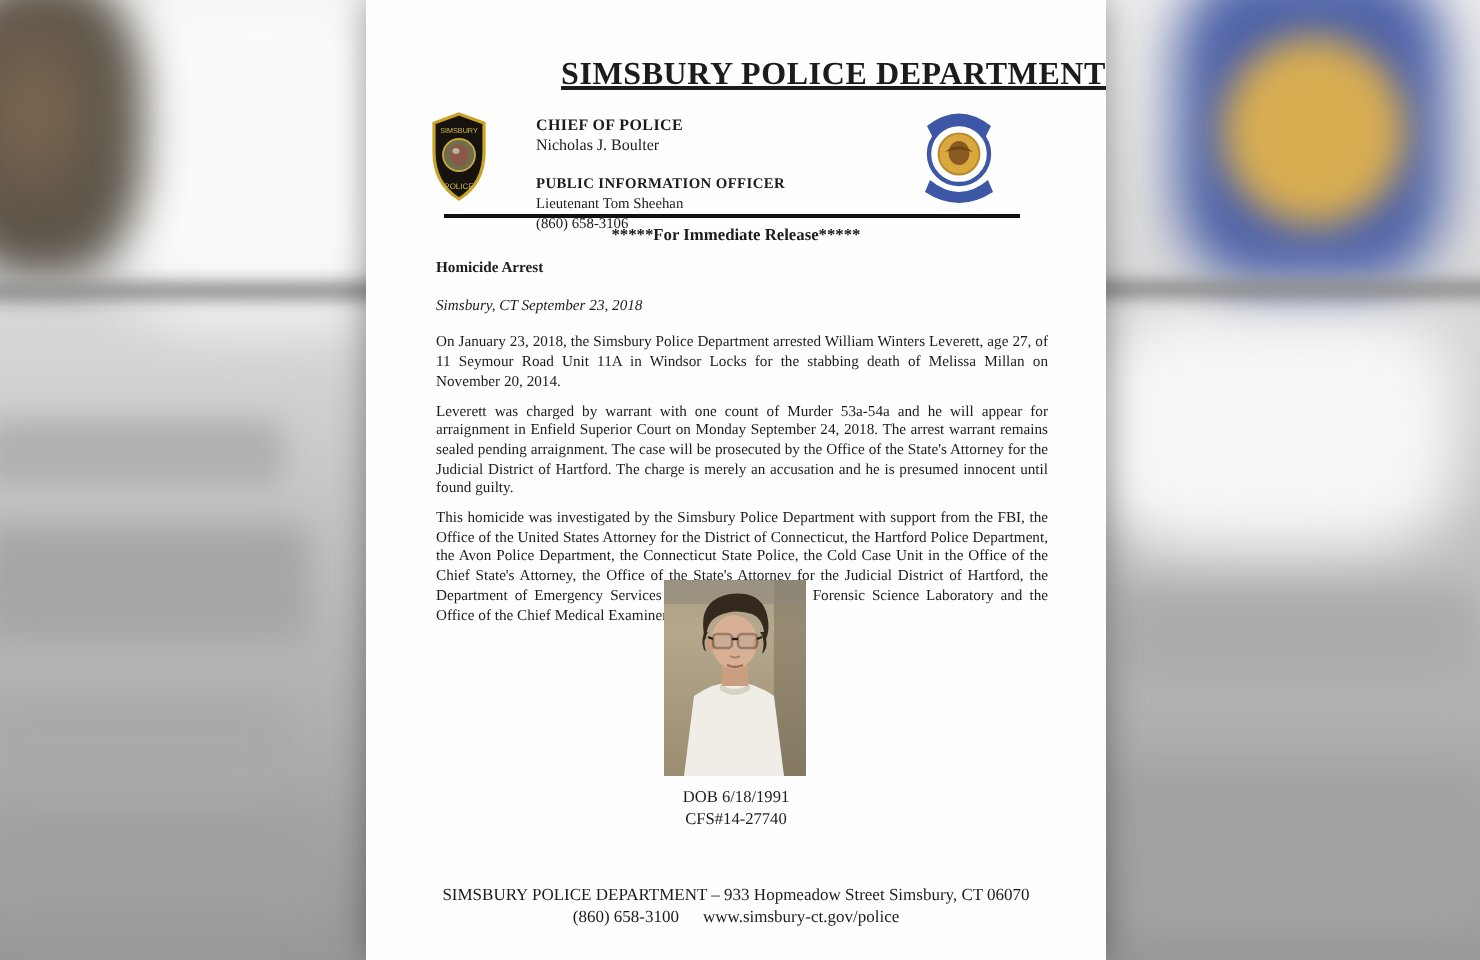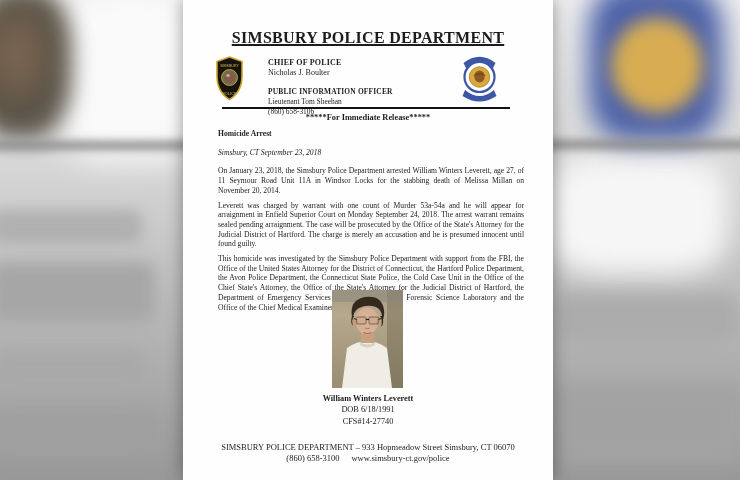--- a/index.html
+++ b/index.html
@@ -22,21 +22,21 @@
   .b-t4{left:-10px;top:410px;width:170px;height:46px;background:#9f9f9f;filter:blur(9px);border-radius:10px;}
   .b-blue{left:35px;top:-18px;width:135px;height:160px;border-radius:30%;background:#4d62a8;filter:blur(13px);}
   .b-gold{left:58px;top:18px;width:92px;height:95px;border-radius:50%;background:#d8ad52;filter:blur(9px);}
   .b-glowR{left:-5px;top:155px;width:180px;height:120px;background:#f6f6f6;border-radius:30%;filter:blur(14px);}
   .b-lineR{left:-15px;top:140px;width:215px;height:9px;background:#8c8c8c;filter:blur(4px);}
   .b-t5{left:5px;top:295px;width:180px;height:46px;background:#ababab;filter:blur(8px);border-radius:10px;}
   .b-t6{left:0px;top:385px;width:190px;height:80px;background:#a2a2a2;filter:blur(9px);border-radius:10px;}
   
   .page{position:absolute;left:183px;top:0;width:370px;height:480px;background:#fefefe;
         box-shadow:0 0 16px rgba(0,0,0,.38);}
-  .title{position:absolute;top:29px;left:0;width:100%;margin:0;text-align:center;
+  .title{position:absolute;top:29px;left:0;width:100%;margin:0;text-align:right;
          font-size:16px;font-weight:bold;letter-spacing:.3px;
          text-decoration:underline;text-decoration-thickness:1.5px;}
   .badgeL{position:absolute;left:31px;top:56px;}
   .badgeR{position:absolute;left:276px;top:52px;}
   .hdr-center{position:absolute;left:85px;top:58px;width:200px;line-height:10px;}
   .hc-b{font-weight:bold;font-size:8px;letter-spacing:.2px;}
   .hc-n{font-size:8px;}
   .hc-gap{height:9px;}
   .hc-s{font-size:7.4px;}
   .rule{position:absolute;left:39px;top:107px;width:288px;height:2px;background:#111;}
@@ -150,21 +150,20 @@
       <rect x="37" y="27" width="9.5" height="7" rx="2" fill="#b9a88e" opacity="0.35" stroke="#221c15" stroke-width="1.3"></rect>
       <line x1="34" y1="29.5" x2="37" y2="29.5" stroke="#221c15" stroke-width="1.2"></line>
       <line x1="24.5" y1="29.5" x2="22" y2="28.5" stroke="#221c15" stroke-width="1"></line>
       <line x1="46.5" y1="29.5" x2="49" y2="28.5" stroke="#221c15" stroke-width="1"></line>
 
       <path d="M33 38 Q35.5 39.5 38 38" stroke="#a97f63" stroke-width="1" fill="none"></path>
       <path d="M31.5 42.5 Q35.5 44.5 39.5 42.5" stroke="#9c6a55" stroke-width="1.2" fill="none"></path>
     </svg>
 
     <div class="caption">
-      <div class="cap-name">William Winters Leverett</div>
       <div>DOB 6/18/1991</div>
       <div>CFS#14-27740</div>
     </div>
 
     <div class="footer">
       <div>SIMSBURY POLICE DEPARTMENT – 933 Hopmeadow Street Simsbury, CT 06070</div>
       <div>
         <span>(860) 658-3100</span><span class="f-gap"></span><span>www.simsbury-ct.gov/police</span>
       </div>
     </div>

